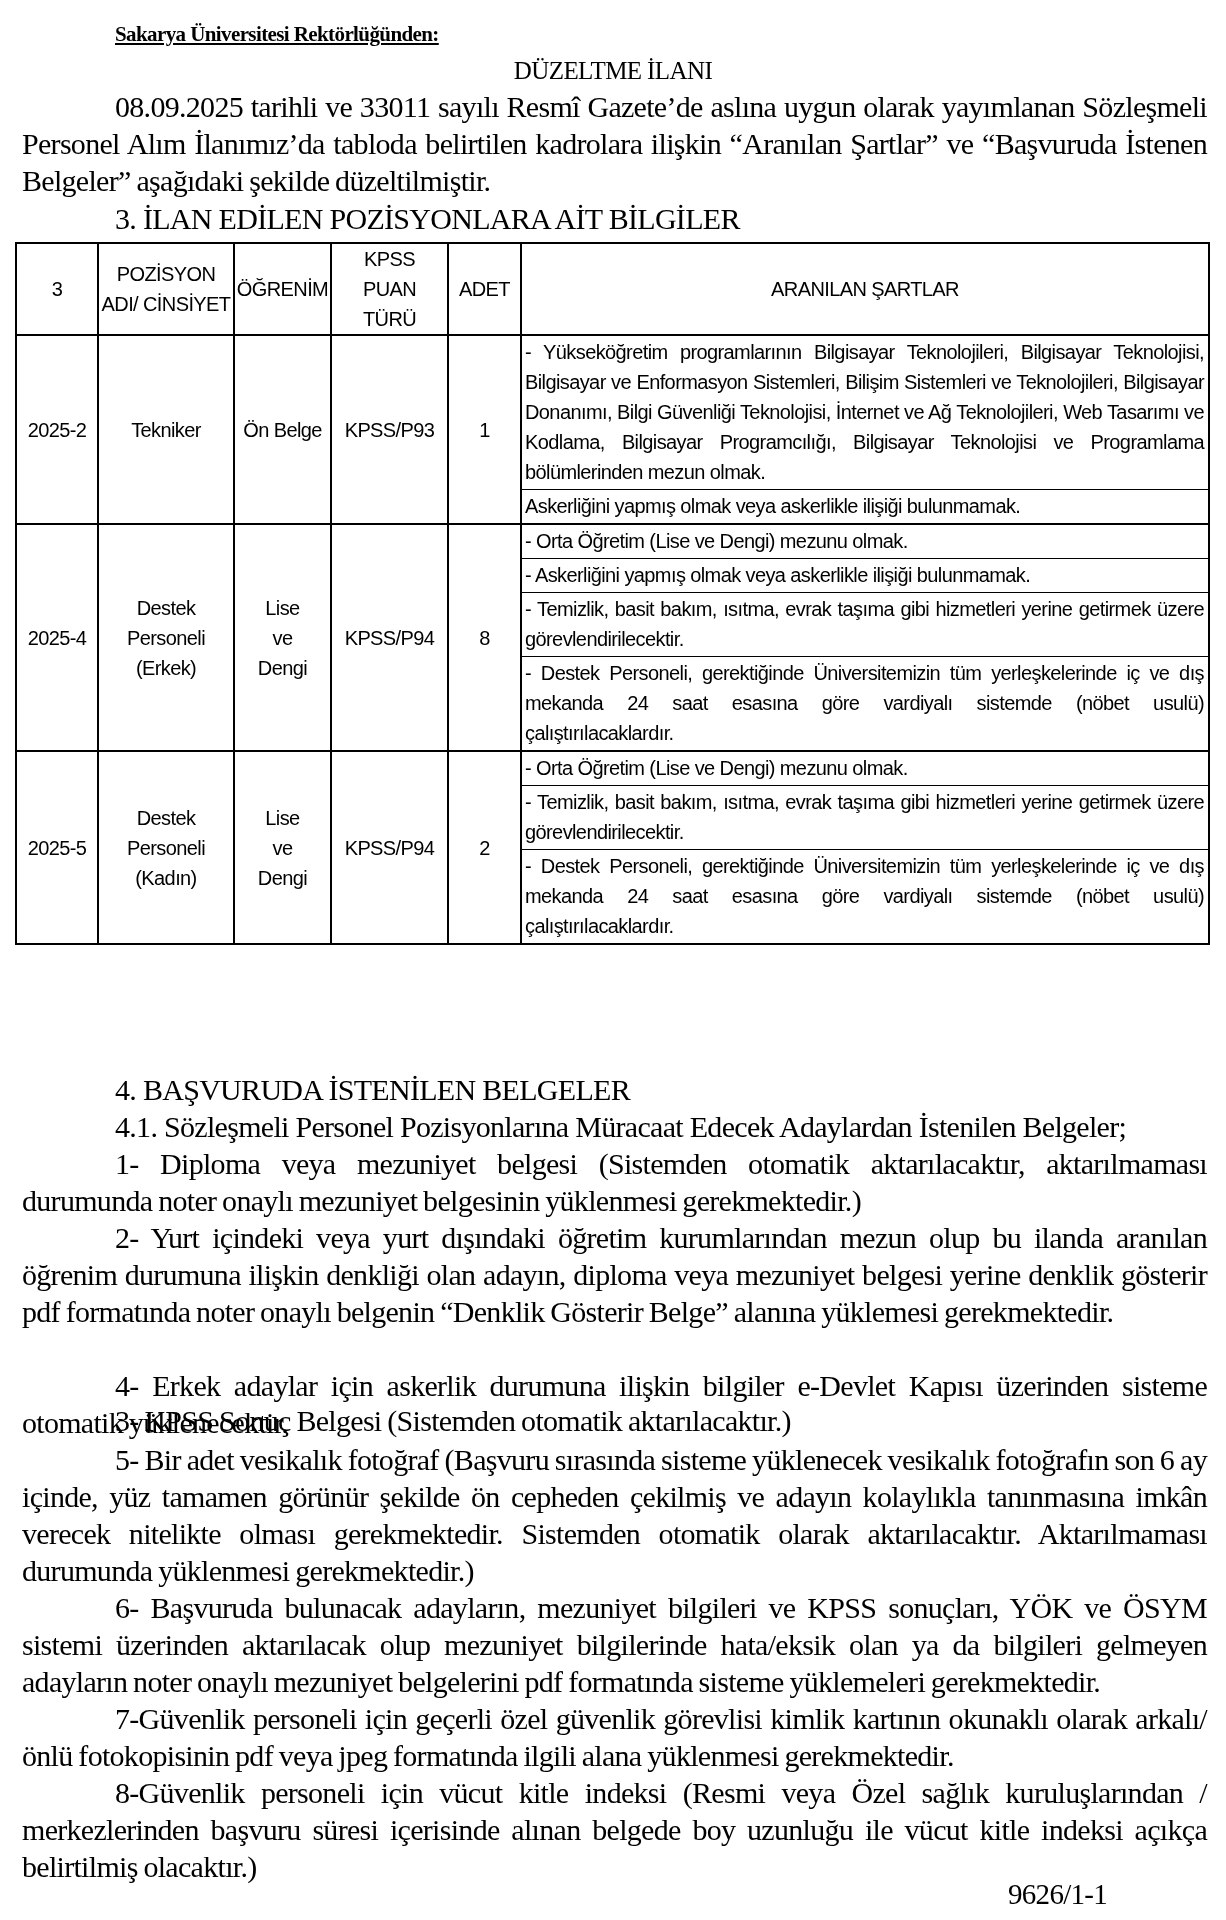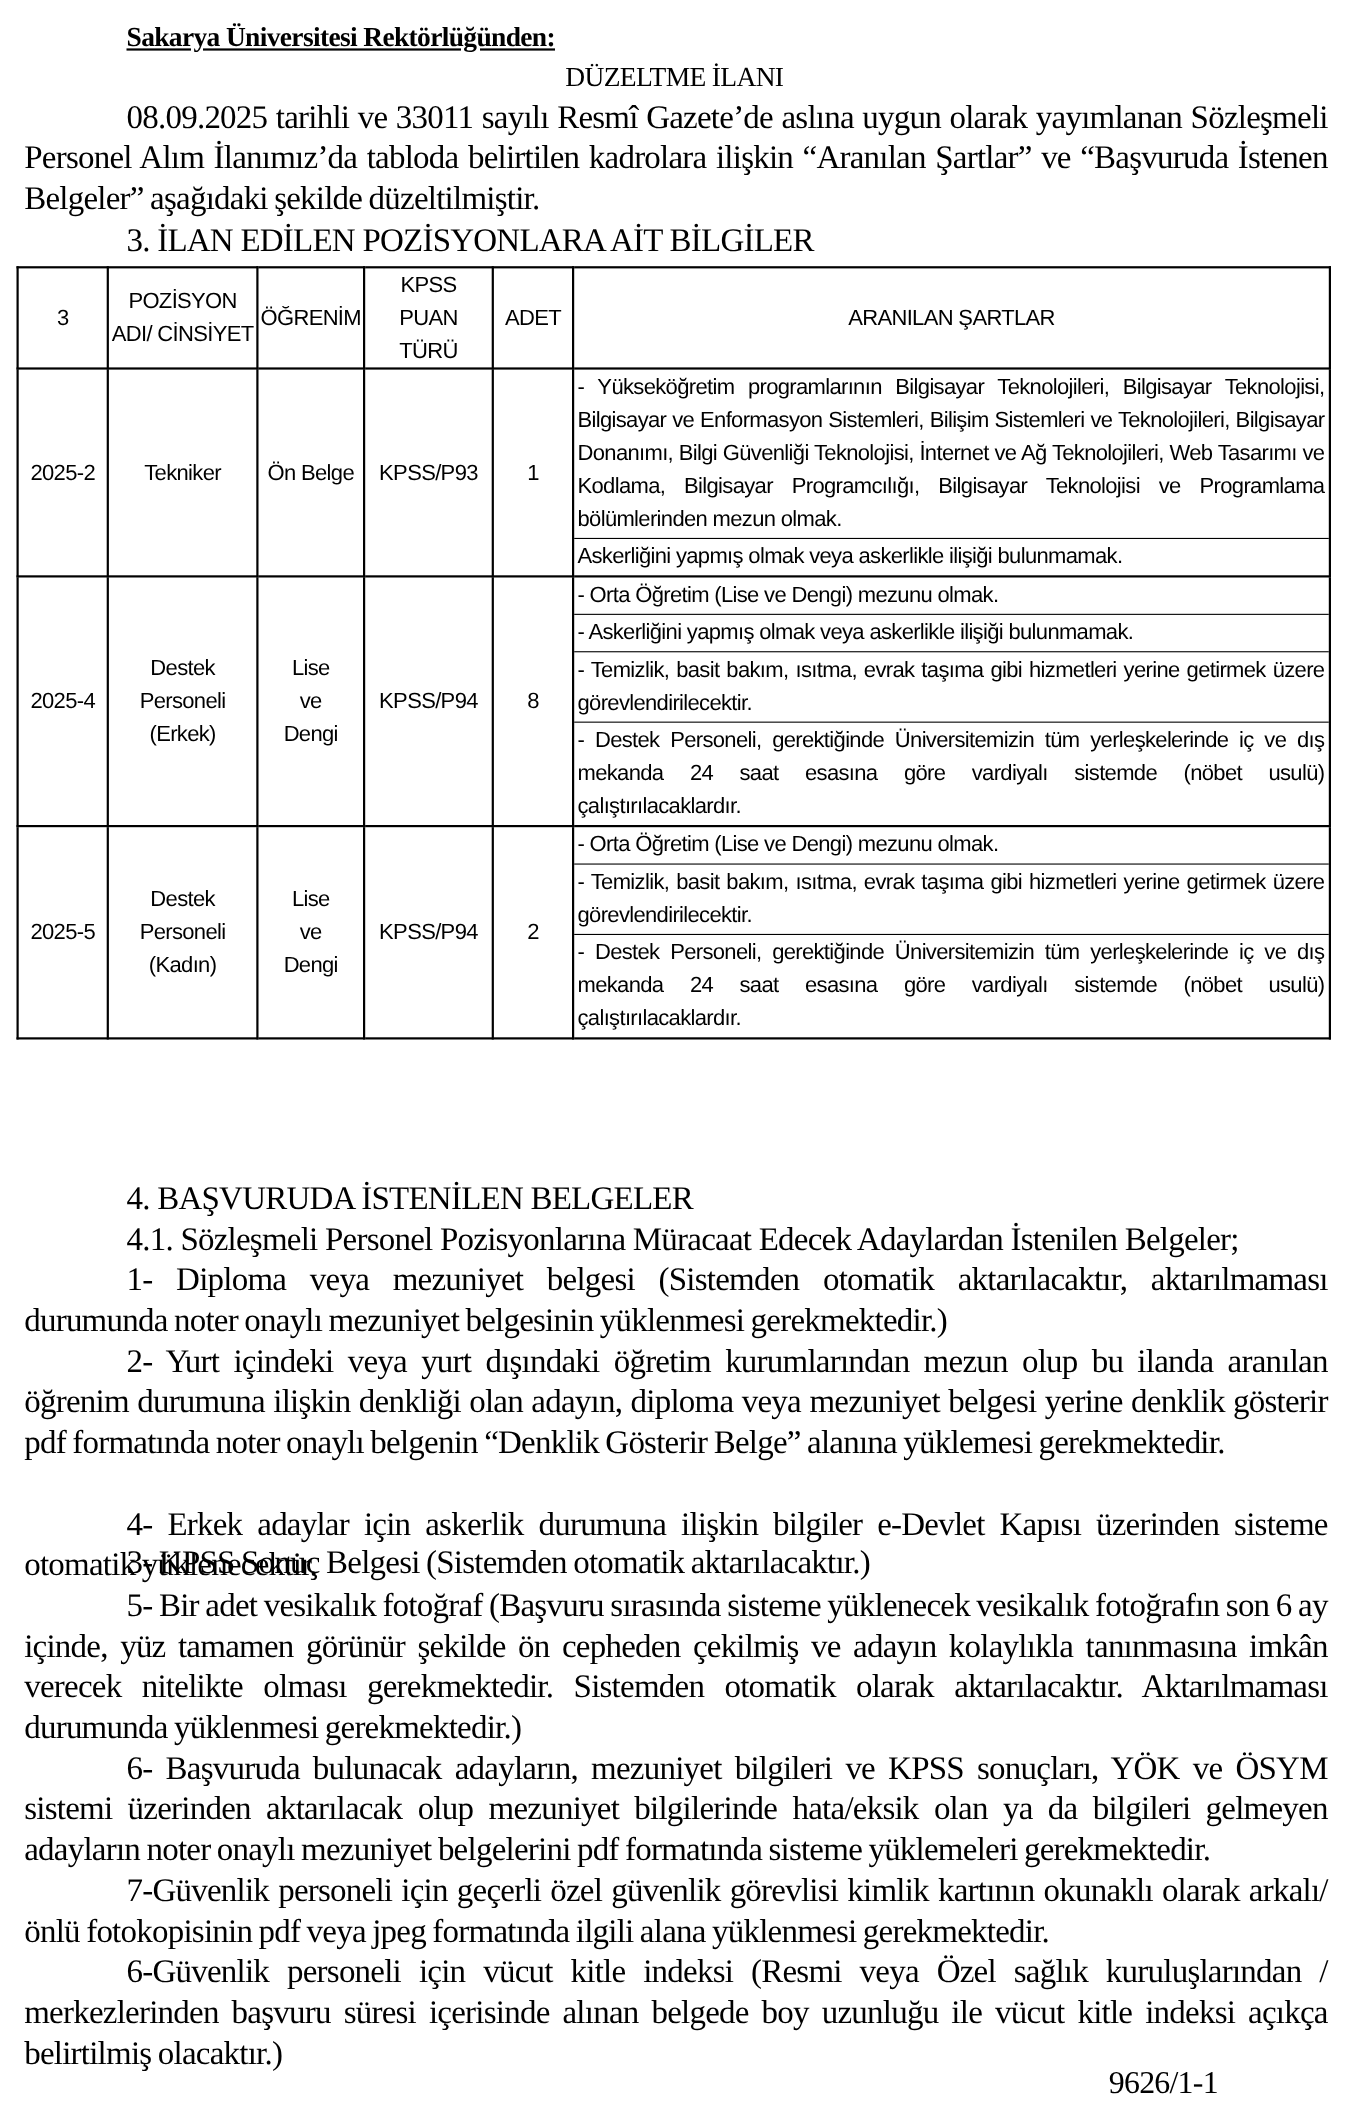--- a/index.html
+++ b/index.html
@@ -1,19 +1,19 @@
 <!DOCTYPE html>
 <html><head>
 <meta charset="utf-8">
 <style>
   html, body { margin: 0; padding: 0; background: #ffffff; }
   body { width: 1226px; height: 1920px; position: relative; overflow: hidden; color: #000; }
   .serif { font-family: "Liberation Serif", "DejaVu Serif", serif; font-size: 30px; line-height: 37px; transform-origin: left top; }
   .abs { position: absolute; }
-  .title { left: 115px; top: 16px; font-weight: bold; text-decoration: underline; font-size: 25px; letter-spacing: -0.6px; }
+  .title { left: 115px; top: 16px; font-weight: bold; text-decoration: underline; font-size: 21px; letter-spacing: -0.6px; }
   .heading-center { left: 0; width: 1226px; top: 52px; text-align: center; font-size: 25px; letter-spacing: -0.6px; }
   .para { left: 22px; width: 1185px; text-align: justify; text-align-last: left; letter-spacing: -0.7px; word-spacing: -1px; }
   .para .indent { display: inline-block; width: 93px; }
   .sec { left: 115px; letter-spacing: -0.7px; }
 
   table.grid { position: absolute; left: 15px; top: 242px; border-collapse: collapse; table-layout: fixed; width: 1193px; }
   table.grid td, table.grid th { border: 2px solid #000; padding: 0; font-family: "Liberation Sans", "DejaVu Sans", sans-serif; font-weight: normal; font-size: 20px; line-height: 30px; text-align: center; vertical-align: middle; letter-spacing: -0.6px; }
   table.grid th { height: 72px; }
   .req { padding: 0 !important; vertical-align: top !important; text-align: left !important; }
   .req-item { border-bottom: 1.5px solid #000; padding: 1px 4px 2px 3px; text-align: justify; text-align-last: left; font-size: 20px; line-height: 30px; letter-spacing: -0.6px; }
@@ -92,15 +92,15 @@
 <div class="abs serif sec" style="top:1071px;">4. BAŞVURUDA İSTENİLEN BELGELER</div>
 <div class="abs serif sec" style="top:1108px;">4.1. Sözleşmeli Personel Pozisyonlarına Müracaat Edecek Adaylardan İstenilen Belgeler;</div>
 
 <div class="abs serif para" style="top:1145px;"><span class="indent"></span><span>1- Diploma veya mezuniyet belgesi (Sistemden otomatik aktarılacaktır, aktarılmaması durumunda noter onaylı mezuniyet belgesinin yüklenmesi gerekmektedir.)</span></div>
 <div class="abs serif para" style="top:1219px;"><span class="indent"></span><span>2- Yurt içindeki veya yurt dışındaki öğretim kurumlarından mezun olup bu ilanda aranılan öğrenim durumuna ilişkin denkliği olan adayın, diploma veya mezuniyet belgesi yerine denklik gösterir pdf formatında noter onaylı belgenin “Denklik Gösterir Belge” alanına yüklemesi gerekmektedir.</span></div>
 <div class="abs serif para" style="top:1402px;"><span class="indent"></span><span>3- KPSS Sonuç Belgesi (Sistemden otomatik aktarılacaktır.)</span></div>
 <div class="abs serif para" style="top:1367px;"><span class="indent"></span><span>4- Erkek adaylar için askerlik durumuna ilişkin bilgiler e-Devlet Kapısı üzerinden sisteme otomatik yüklenecektir.</span></div>
 <div class="abs serif para" style="top:1441px;"><span class="indent"></span><span>5- Bir adet vesikalık fotoğraf (Başvuru sırasında sisteme yüklenecek vesikalık fotoğrafın son 6 ay içinde, yüz tamamen görünür şekilde ön cepheden çekilmiş ve adayın kolaylıkla tanınmasına imkân verecek nitelikte olması gerekmektedir. Sistemden otomatik olarak aktarılacaktır. Aktarılmaması durumunda yüklenmesi gerekmektedir.)</span></div>
 <div class="abs serif para" style="top:1589px;"><span class="indent"></span><span>6- Başvuruda bulunacak adayların, mezuniyet bilgileri ve KPSS sonuçları, YÖK ve ÖSYM sistemi üzerinden aktarılacak olup mezuniyet bilgilerinde hata/eksik olan ya da bilgileri gelmeyen adayların noter onaylı mezuniyet belgelerini pdf formatında sisteme yüklemeleri gerekmektedir.</span></div>
 <div class="abs serif para" style="top:1700px;"><span class="indent"></span><span>7-Güvenlik personeli için geçerli özel güvenlik görevlisi kimlik kartının okunaklı olarak arkalı/önlü fotokopisinin pdf veya jpeg formatında ilgili alana yüklenmesi gerekmektedir.</span></div>
-<div class="abs serif para" style="top:1774px;"><span class="indent"></span><span>6-Güvenlik personeli için vücut kitle indeksi (Resmi veya Özel sağlık kuruluşlarından / merkezlerinden başvuru süresi içerisinde alınan belgede boy uzunluğu ile vücut kitle indeksi açıkça belirtilmiş olacaktır.)</span></div>
+<div class="abs serif para" style="top:1774px;"><span class="indent"></span><span>8-Güvenlik personeli için vücut kitle indeksi (Resmi veya Özel sağlık kuruluşlarından / merkezlerinden başvuru süresi içerisinde alınan belgede boy uzunluğu ile vücut kitle indeksi açıkça belirtilmiş olacaktır.)</span></div>
 
 <div class="abs serif footer-code">9626/1-1</div>
 
 </body></html>

